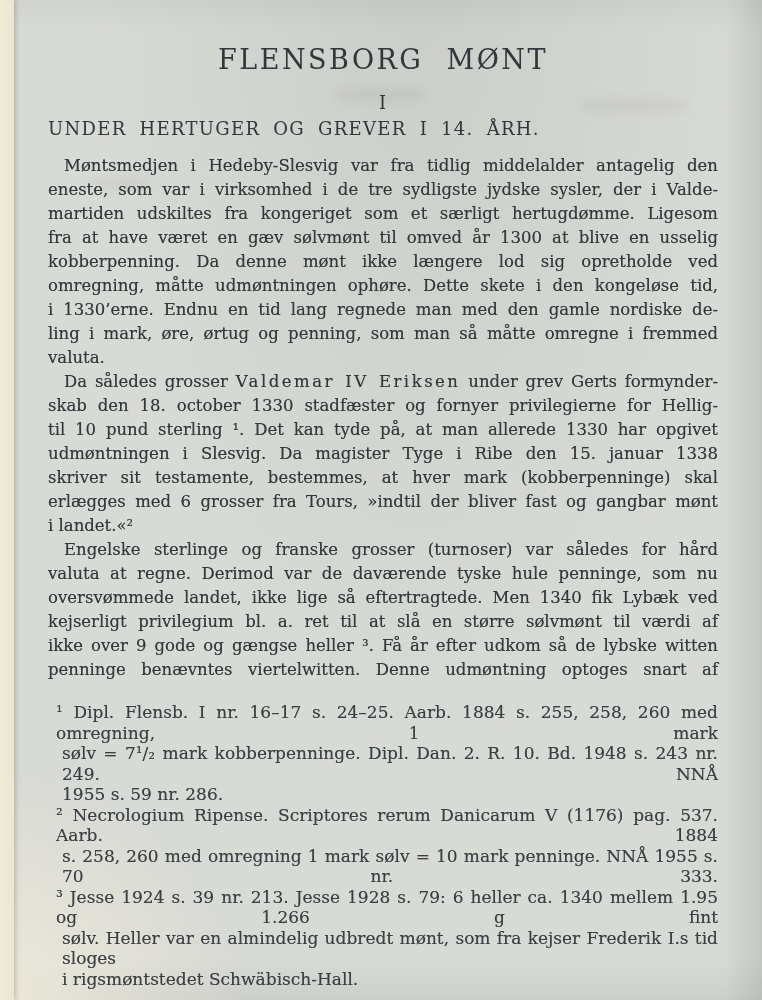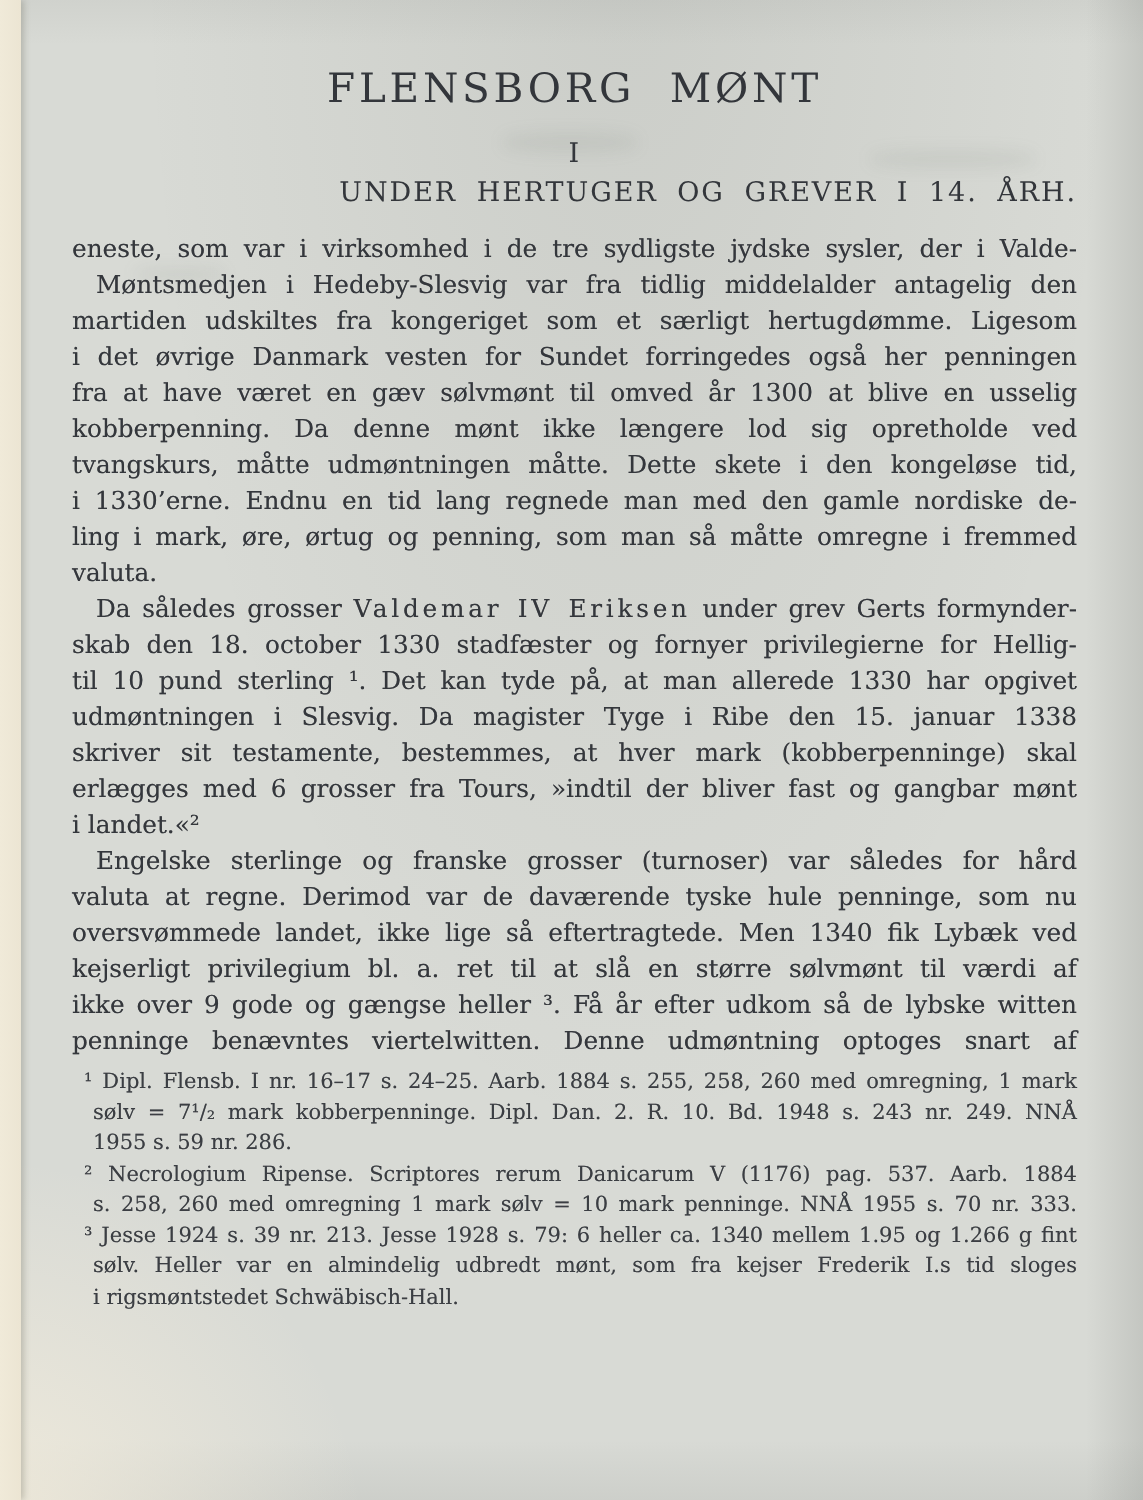--- a/index.html
+++ b/index.html
@@ -55,21 +55,21 @@
     color: #33363b;
   }
   .numeral {
     margin-top: 17px;
     text-align: center;
     font-size: 18px;
     letter-spacing: 1px;
   }
   .heading {
     margin: 5px 0 0 0;
-    text-align: right;
+    text-align: left;
     font-size: 18px;
     font-weight: 500;
     letter-spacing: 1.3px;
     word-spacing: 6px;
     color: #33363b;
   }
   .body-text {
     margin-top: 15px;
     font-size: 16.5px;
     line-height: 24px;
@@ -78,22 +78,22 @@
   .para { margin: 0; }
   .ln {
     display: block;
     text-align: justify;
     text-align-last: justify;
   }
   .ln.first { text-indent: 16px; }
   .ln.last  { text-align-last: left; }
   .sperr { letter-spacing: 2.5px; }
   .footnotes {
-    margin-top: 5px;
-    font-size: 14px;
+    margin-top: 20px;
+    font-size: 17px;
     line-height: 20.5px;
     color: var(--ink_footnote, #3b3e43);
     text-shadow: 0 0 0.4px rgba(58,61,66,0.5);
   }
   .fn { margin-left: 8px; }
   .fn .ln { padding-left: 6px; }
   .fn .ln.fn-first { padding-left: 0; }
 </style>
 </head>
 <body>
@@ -105,27 +105,26 @@
   <div class="smudge s3"></div>
 
   <div class="content">
     <h1 class="title">FLENSBORG MØNT</h1>
     <div class="numeral">I</div>
     <h2 class="heading">UNDER HERTUGER OG GREVER I 14. ÅRH.</h2>
 
     <div class="body-text">
 
       <p class="para">
+        <span class="ln first">Møntsmedjen i Hedeby-Slesvig var fra tidlig middelalder antagelig den</span>
         <span class="ln">eneste, som var i virksomhed i de tre sydligste jydske sysler, der i Valde-</span>
-        <span class="ln first">Møntsmedjen i Hedeby-Slesvig var fra tidlig middelalder antagelig den</span>
         <span class="ln">martiden udskiltes fra kongeriget som et særligt hertugdømme. Ligesom</span>
-        <span class="ln">i det øvrige Danmark vesten for Sundet forringedes også her penningen</span>
         <span class="ln">fra at have været en gæv sølvmønt til omved år 1300 at blive en usselig</span>
         <span class="ln">kobberpenning. Da denne mønt ikke længere lod sig opretholde ved</span>
-        <span class="ln">tvangskurs, måtte udmøntningen måtte. Dette skete i den kongeløse tid,</span>
+        <span class="ln">omregning, måtte udmøntningen ophøre. Dette skete i den kongeløse tid,</span>
         <span class="ln">i 1330’erne. Endnu en tid lang regnede man med den gamle nordiske de-</span>
         <span class="ln">ling i mark, øre, ørtug og penning, som man så måtte omregne i fremmed</span>
         <span class="ln last">valuta.</span>
       </p>
 
       <p class="para">
         <span class="ln first">
           <span>Da således grosser</span>
           <span class="sperr">Valdemar IV Eriksen</span>
           <span>under grev Gerts formynder-</span>

